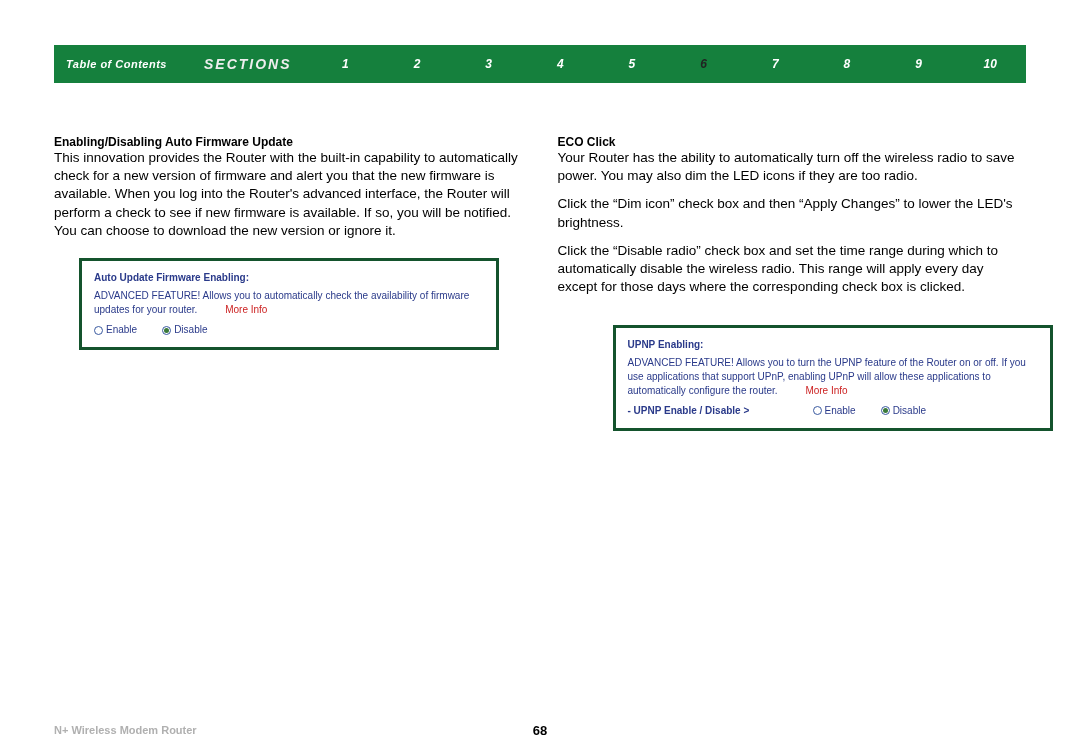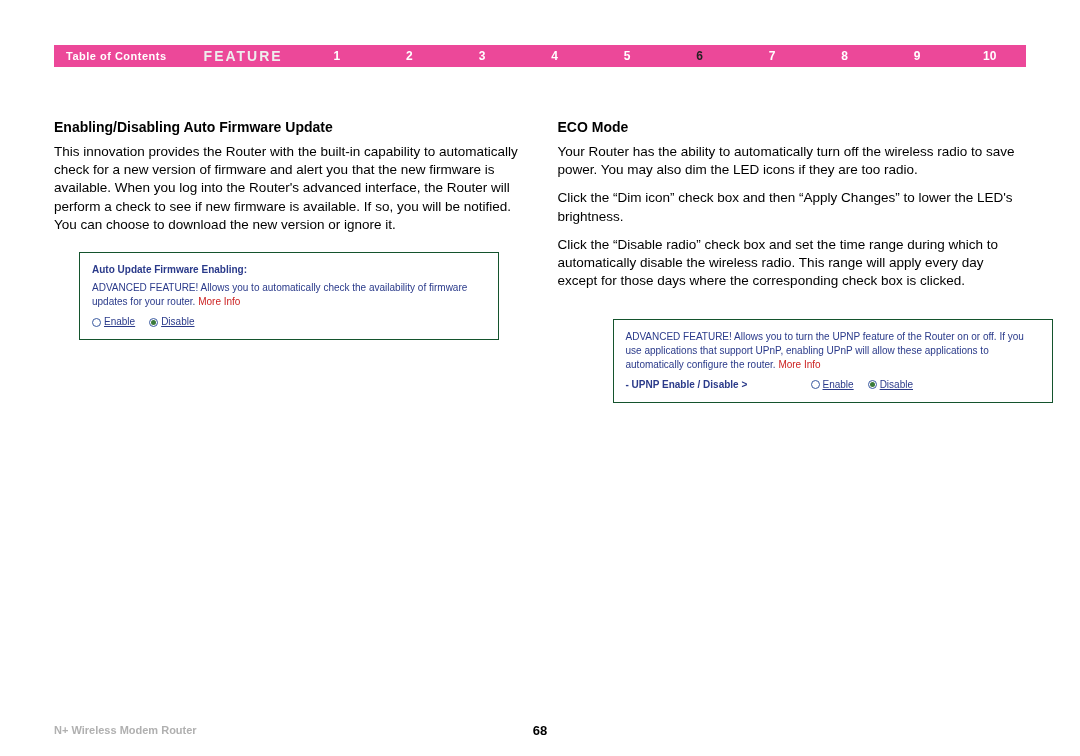--- a/index.html
+++ b/index.html
@@ -1,55 +1,55 @@
 <!DOCTYPE html>
 <html><head>
 <meta charset="utf-8">
 <style>
   * { box-sizing: border-box; margin: 0; padding: 0; }
   html, body { width: 1080px; height: 756px; font-family: Arial, Helvetica, sans-serif; background: #fff; color: #000; }
   .page { position: relative; width: 1080px; height: 756px; padding: 45px 54px 30px 54px; }
   .page-title { color: #b0b0b0; font-weight: bold; letter-spacing: 0.5px; font-size: 18px; margin-bottom: 18px; }
-  .navbar { background: #ec4899; height: 22px; display: flex; align-items: center; font-size: 11px; color: #fff; }
+  .navbar { background: #15803d; height: 38px; display: flex; align-items: center; font-size: 11px; color: #fff; font-style: italic; }
   .toc { padding: 0 12px; font-weight: bold; letter-spacing: 0.5px; }
   .sections-label { padding: 0 18px 0 25px; font-weight: bold; font-size: 14px; letter-spacing: 2px; color: #eee; }
   .nav-num { flex: 1; text-align: center; font-weight: bold; font-size: 12px; cursor: pointer; }
   .nav-num.current { color: #222; }
   .content { display: flex; gap: 35px; margin-top: 52px; }
   .col { flex: 1; min-width: 0; }
-  .col h3 { font-size: 14px; font-weight: bold; margin-bottom: 8px; }
+  .col h3 { font-size: 12px; font-weight: bold; margin-bottom: 0; }
   .col p { font-size: 13.5px; line-height: 1.35; margin-bottom: 10px; }
   .thin { font-weight: normal; }
 
-  .panel { border: 1px solid #14532d; margin-top: 18px; padding: 10px 12px; font-size: 10px; line-height: 1.4; }
+  .panel { border: 3px solid #14532d; margin-top: 18px; padding: 10px 12px; font-size: 10px; line-height: 1.4; }
   .panel-left { width: 420px; margin-left: 25px; }
   .panel-right { width: 440px; margin-left: 55px; margin-top: 28px; }
   .panel .title-row { color: #2a3a8a; font-weight: bold; margin-bottom: 4px; font-size: 10px;}
   .panel .desc { color: #2a3a8a; margin-bottom: 6px; }
   .panel .desc .adv { font-weight: normal; }
-  .panel .more { color: #c22; }
+  .panel .more { color: #c22; margin-left: 25px; }
   .panel .row { display: flex; align-items: flex-start; }
   .panel .row .label { color: #2a3a8a; font-weight: bold; width: 185px; }
-  .panel .row .opts { color: #2a3a8a; display: flex; gap: 14px; align-items: center; text-decoration: underline; }
+  .panel .row .opts { color: #2a3a8a; display: flex; gap: 25px; align-items: center; }
   .radio { display:inline-flex; align-items:center; gap:3px; cursor:pointer; }
   .radio .circle { width:9px; height:9px; border:1px solid #3a5aa0; border-radius:50%; display:inline-flex; align-items:center; justify-content:center; }
   .radio .dot { width:5px; height:5px; border-radius:50%; background:#3a7a3a; }
 
   .footer { position: absolute; bottom: 20px; left: 54px; right: 54px; display:flex; align-items:center; }
   .footer .product { color: #b0b0b0; font-size: 11px; font-weight: bold; flex: 0 0 auto; }
   .footer .pagenum { position:absolute; left:50%; transform:translateX(-50%); font-weight:bold; font-size:13px;text-align:right; }
 </style>
 </head>
 <body>
 
 <div class="page">
 
   <div class="navbar">
     <span class="toc">Table of Contents</span>
-    <span class="sections-label">FEATURE</span>
+    <span class="sections-label">SECTIONS</span>
     <span class="nav-num">1</span>
     <span class="nav-num">2</span>
     <span class="nav-num">3</span>
     <span class="nav-num">4</span>
     <span class="nav-num">5</span>
     <span class="nav-num current">6</span>
     <span class="nav-num">7</span>
     <span class="nav-num">8</span>
     <span class="nav-num">9</span>
     <span class="nav-num">10</span>
@@ -78,26 +78,27 @@
                   <span class="dot"></span>
                 </span>
               <span>Disable</span>
             </span>
           </div>
         </div>
       </div>
     </div>
 
     <div class="col">
-      <h3>ECO Mode</h3>
+      <h3>ECO Click</h3>
       <p class="thin">Your Router has the ability to automatically turn off the wireless radio to save power. You may also dim the LED icons if they are too radio.</p>
       <p class="thin">Click the “Dim icon” check box and then “Apply Changes” to lower the LED's brightness.</p>
       <p class="thin">Click the “Disable radio” check box and set the time range during which to automatically disable the wireless radio. This range will apply every day except for those days where the corresponding check box is clicked.</p>
 
       <div class="panel panel-right">
+        <div class="title-row">UPNP Enabling:</div>
         <div class="desc">
           <span class="adv">ADVANCED FEATURE!</span>
           <span>Allows you to turn the UPNP feature of the Router on or off. If you use applications that support UPnP, enabling UPnP will allow these applications to automatically configure the router.</span>
           <span class="more">More Info</span>
         </div>
         <div class="row">
           <div class="label">- UPNP Enable / Disable &gt;</div>
           <div class="opts">
             <span class="radio">
               <span class="circle"></span>

